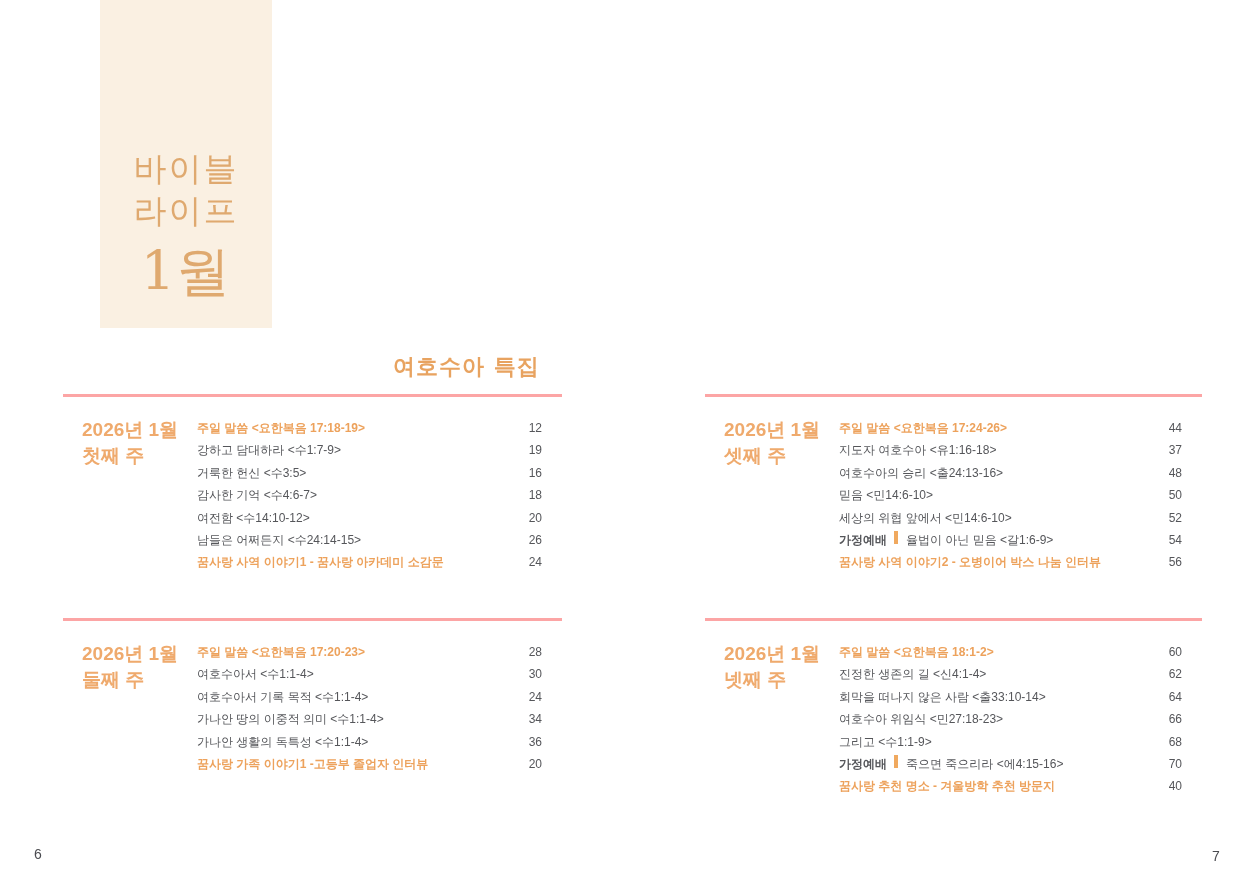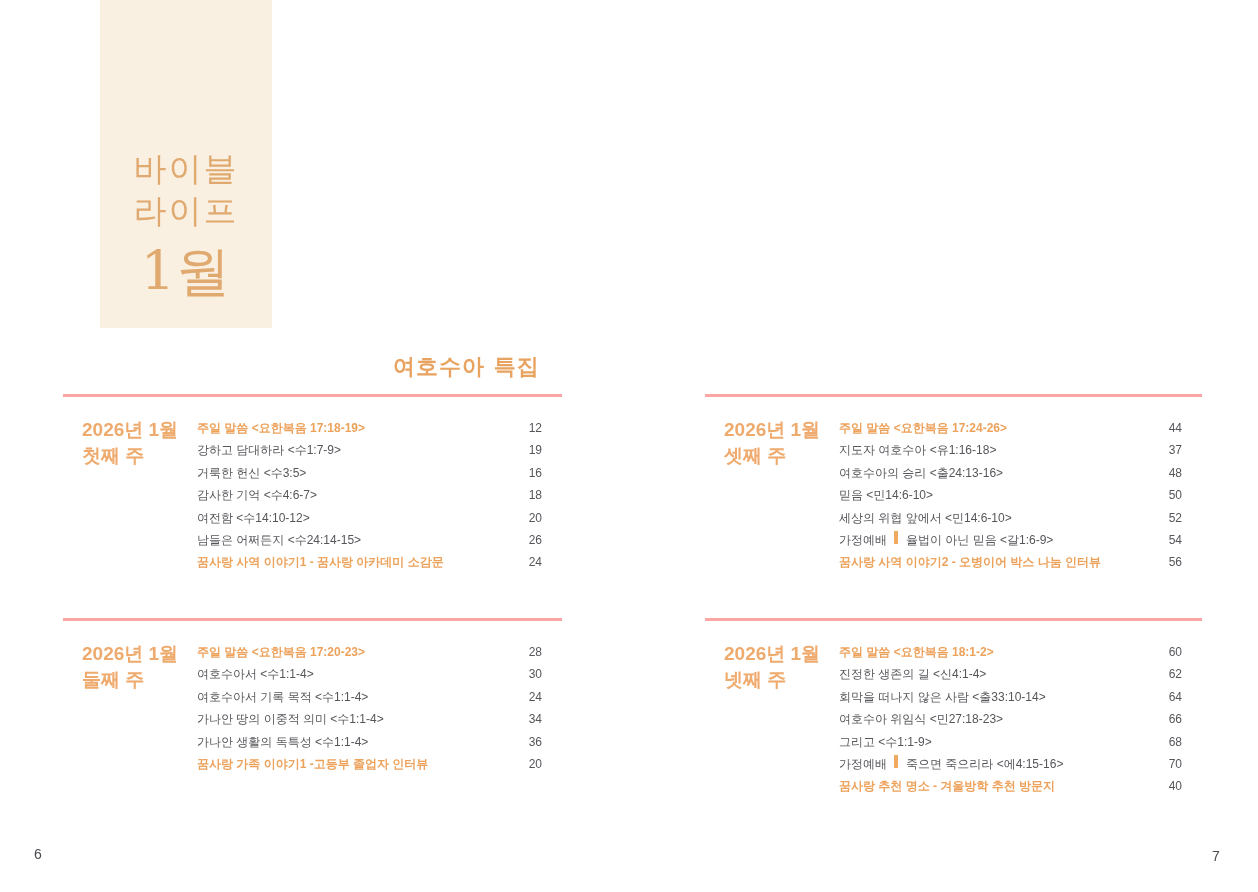--- a/index.html
+++ b/index.html
@@ -60,21 +60,21 @@
   .entry-row {
     display:flex;
     align-items:flex-end;
     font-size:12px;
     line-height:22.4px;
     color:#55565a;
   }
   .entry-title { flex:1; white-space:nowrap; overflow:hidden; }
   .entry-page { width:36px; text-align:right; color:#55565a; }
   .entry-row.hl .entry-title, .entry-row.hl .entry-text { color:#eda25c; font-weight:bold; }
-  .entry-prefix { font-weight:normal; color:#55565a; }
+  .entry-prefix { font-weight:bold; color:#55565a; }
   .entry-sep { display:none; }
   .entry-row.has-prefix .entry-sep {
     display:inline-block;
     width:4px; height:13px;
     background:#f0a95f;
     margin:0 8px 0 7px;
   }
 
   
   .folio { position:absolute; font-size:14px; color:#4a4b50; }

